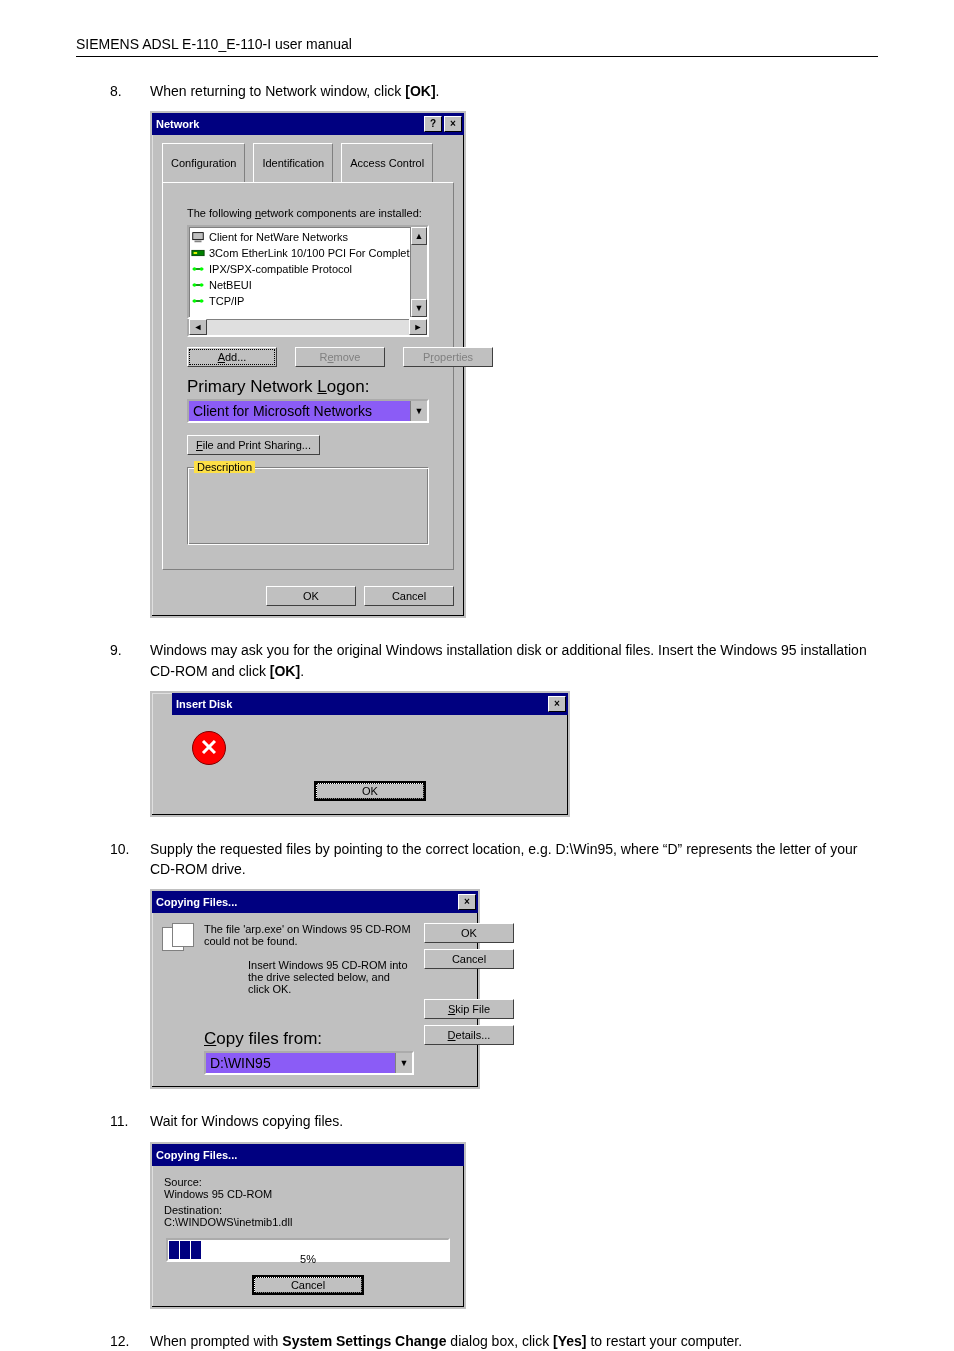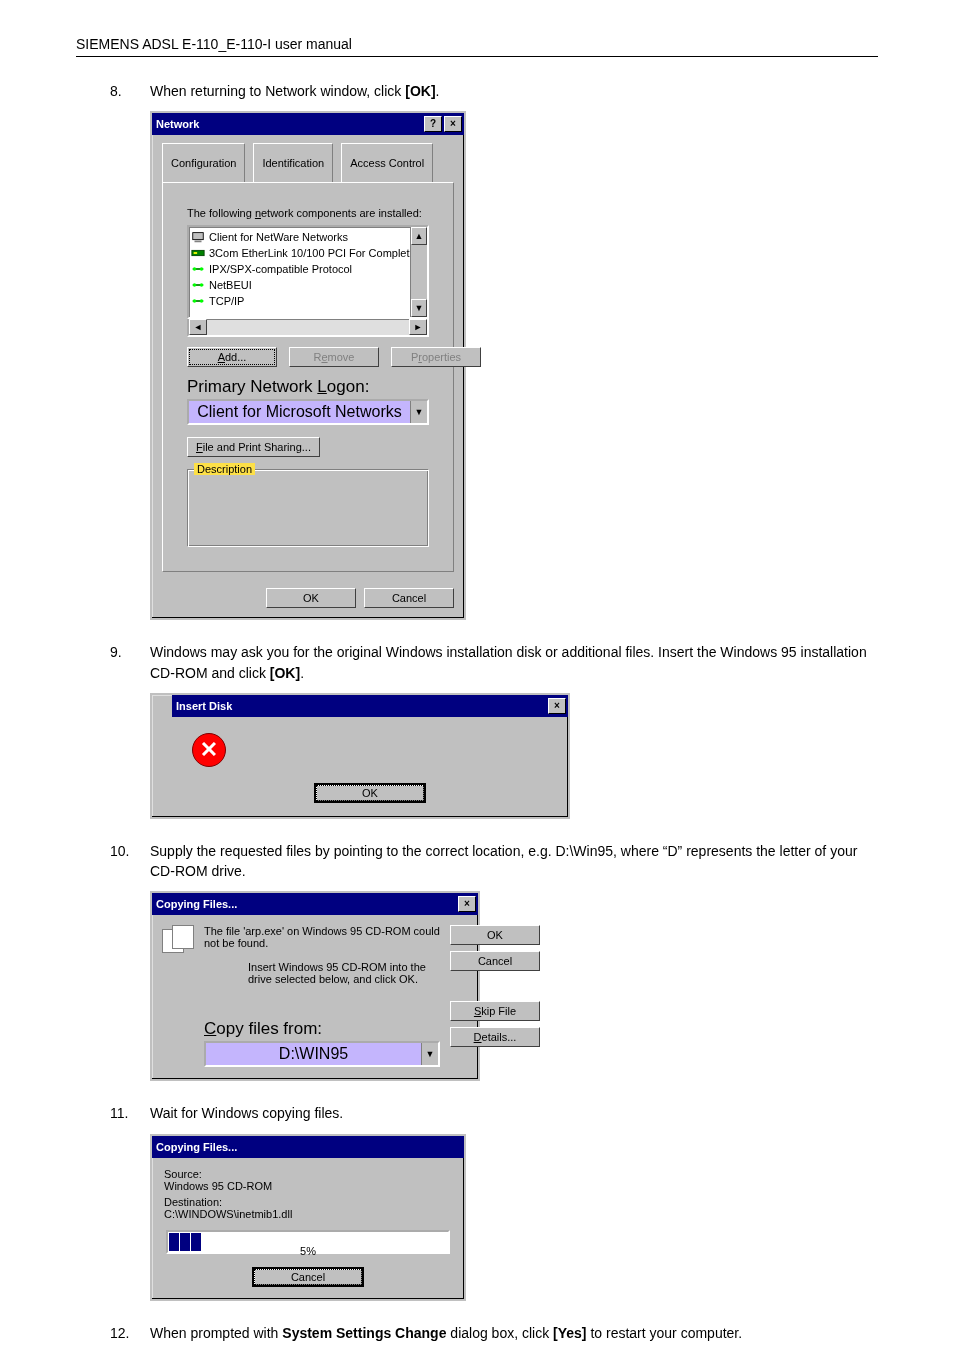--- a/index.html
+++ b/index.html
@@ -120,40 +120,40 @@
     width: 16px; background:#c0c0c0;
     border-left:1px solid #808080;
     display:flex; flex-direction:column; justify-content:space-between;
   }
   .sbarrow { height:16px; background:#c0c0c0; border:1px solid #fff; border-right-color:#404040; border-bottom-color:#404040; display:flex; align-items:center; justify-content:center; font-size:9px;}
   .hscroll {
     height:16px; background:#dfdfdf; border-top:1px solid #808080;
     display:flex; justify-content:space-between;
   }
   .hscroll .sbarrow { width:16px; height:14px; }
-  .btnrow { display:flex; gap:12px; margin-top:10px; margin-bottom:10px; }
+  .btnrow { display:flex; gap:18px; margin-top:10px; margin-bottom:10px; }
   .btn9x {
     min-width: 72px;
     text-align: center;
     padding: 3px 8px;
     background:#c0c0c0;
     border:1px solid #fff;
     border-right-color:#404040; border-bottom-color:#404040;
     font-size:11px;
     color:#000;
   }
   .btn9x.disabled { color:#808080; }
   .btn9x.dotted { outline:1px dotted #000; outline-offset:-3px; }
   .btn9x.dblborder { border:2px solid #000; box-shadow: inset 1px 1px 0 #fff, inset -1px -1px 0 #808080; padding:2px 18px; }
   .field-label { font-size:17px; margin: 8px 0 2px 0; }
   .combo {
     display:flex;
   }
   .combo input {
-    flex:1; border:none; font-family:inherit; font-size:16px; padding:2px 4px; outline:none; background:#c4b5fd;text-align:center;
+    flex:1; border:none; font-family:inherit; font-size:14px; padding:2px 4px; outline:none; background:#8b5cf6;
   }
   .combo .dd {
     width:16px; background:#c0c0c0;
     border-left:1px solid #808080;
     display:flex; align-items:center; justify-content:center; font-size:9px;
   }
   .groupbox {
     border:1px solid #808080;
     border-right-color:#fff; border-bottom-color:#fff;
     box-shadow: inset 1px 1px 0 #fff, inset -1px -1px 0 #808080;

